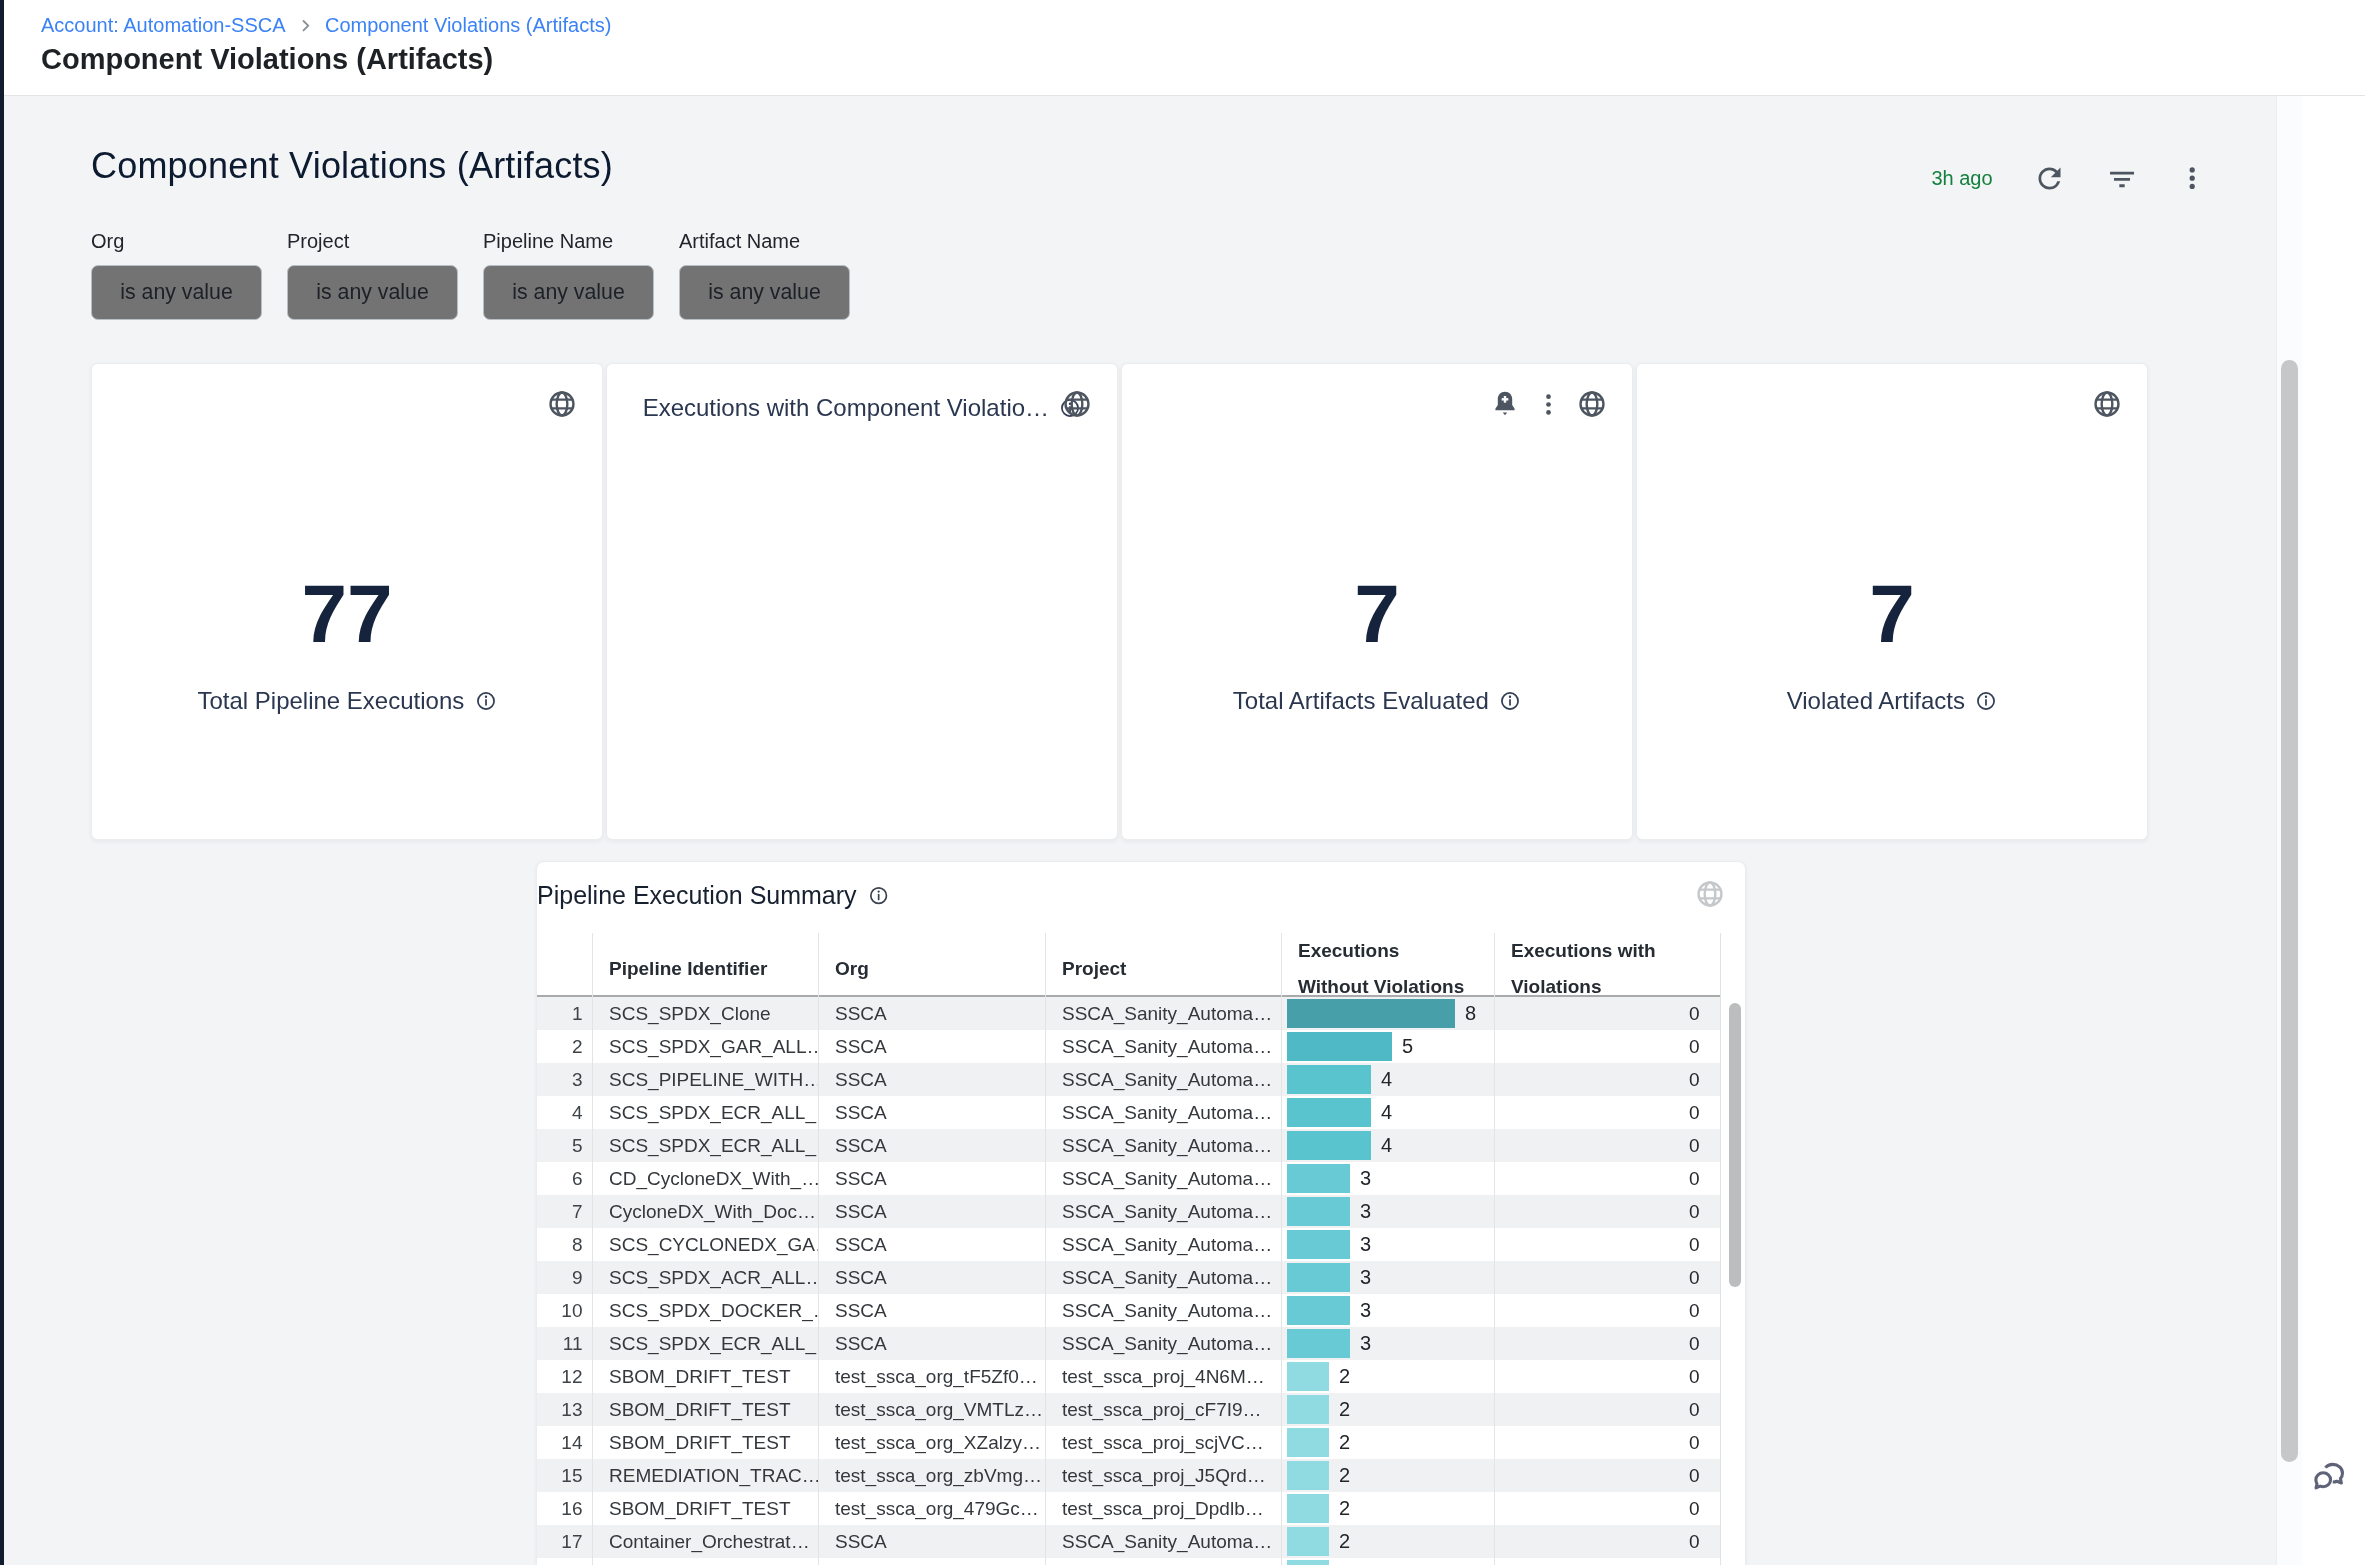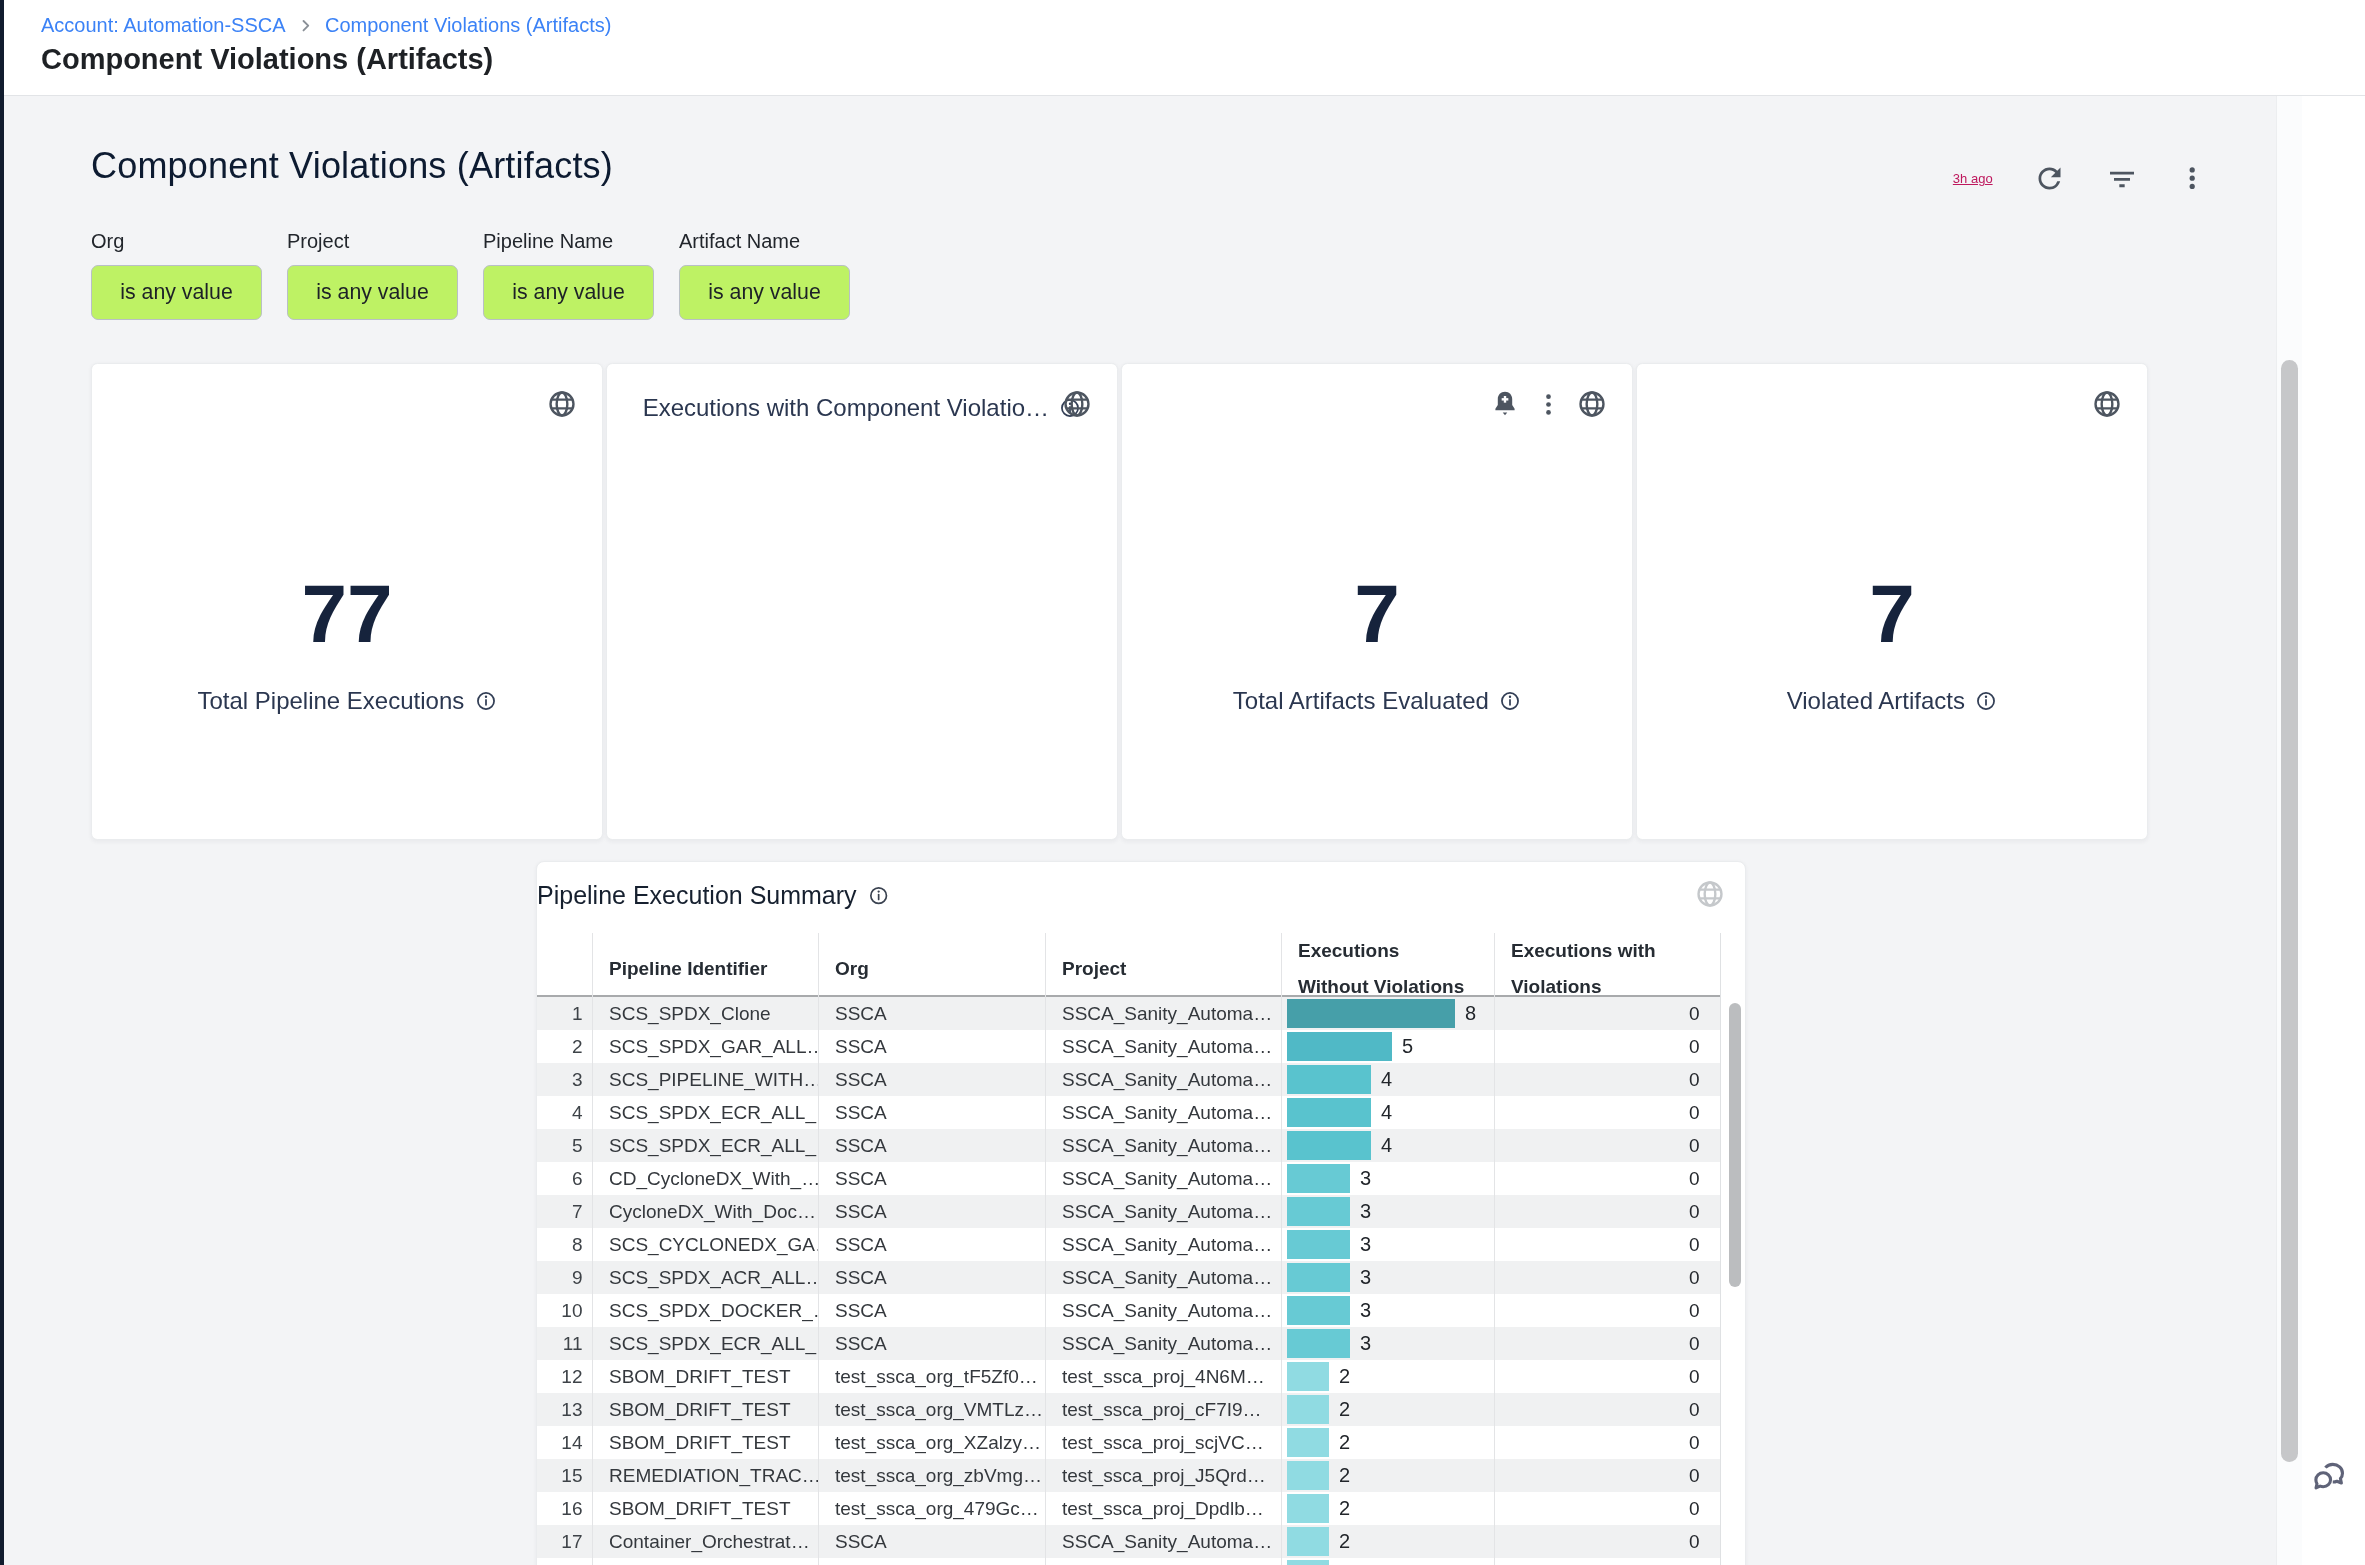--- a/index.html
+++ b/index.html
@@ -14,30 +14,30 @@
   .top-bar { position:absolute; left:4px; top:0; width:2362px; height:96px; background:#fff; border-bottom:1.6px solid #e2e4e7; }
   .breadcrumb { position:absolute; left:37px; top:14.2px; display:flex; align-items:center; gap:11px; font-size:20px; }
   .crumb-link { color:#3b82f6; cursor:pointer; }
   .crumb-sep { color:#8a9097; display:flex; }
   .page-title { position:absolute; left:37px; top:43px; font-size:29px; font-weight:700; color:#1e2125; }
 
   
   .main { position:absolute; left:4px; top:96px; width:2298px; height:1470px; background:#f3f4f6; overflow:hidden; }
   .dash-title { position:absolute; left:87px; top:49px; font-size:36px; font-weight:500; color:#0d1b31; letter-spacing:0.2px; }
   .dash-meta { position:absolute; top:66px; right:96px; display:flex; align-items:center; gap:40px; color:#4d5560; }
-  .dash-meta .ago { font-size:13px; color:#be185d;text-decoration:underline; }
+  .dash-meta .ago { font-size:20px; color:#15803d; }
   .icon-btn { display:flex; align-items:center; justify-content:center; cursor:pointer; color:#4d5560; }
   .icon-btn svg { display:block; }
 
   
   .filters { position:absolute; left:87px; top:134px; display:flex; gap:25px; }
   .filter-group .f-label { font-size:20px; font-weight:500; color:#22262c; margin-bottom:12px; }
   .f-label .req { color:#9aa0a7; margin-left:4.7px; }
   .chip {
-    height:55px; min-width:171px; padding:0 24px; background:#bef264;
+    height:55px; min-width:171px; padding:0 24px; background:#737373;
     border:1.6px solid #b9bfc6; border-radius:7.1px;
     display:flex; align-items:center; justify-content:center;
     font-size:21.3px; color:#1d2127; cursor:pointer; white-space:nowrap;
   }
   .chip.highlight { background:#dde7f3; }
 
   
   .cards { position:absolute; left:87px; top:267px; display:flex; gap:3px; }
   .card {
     width:512px; height:477px; background:#fff; border:0.8px solid #eaecee; border-radius:6.3px;

